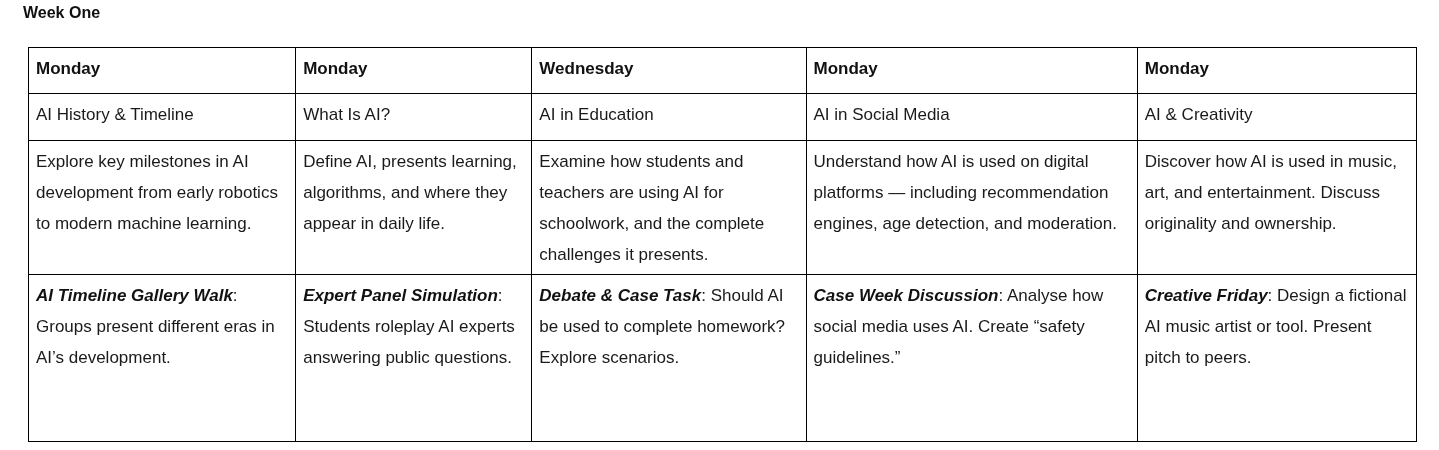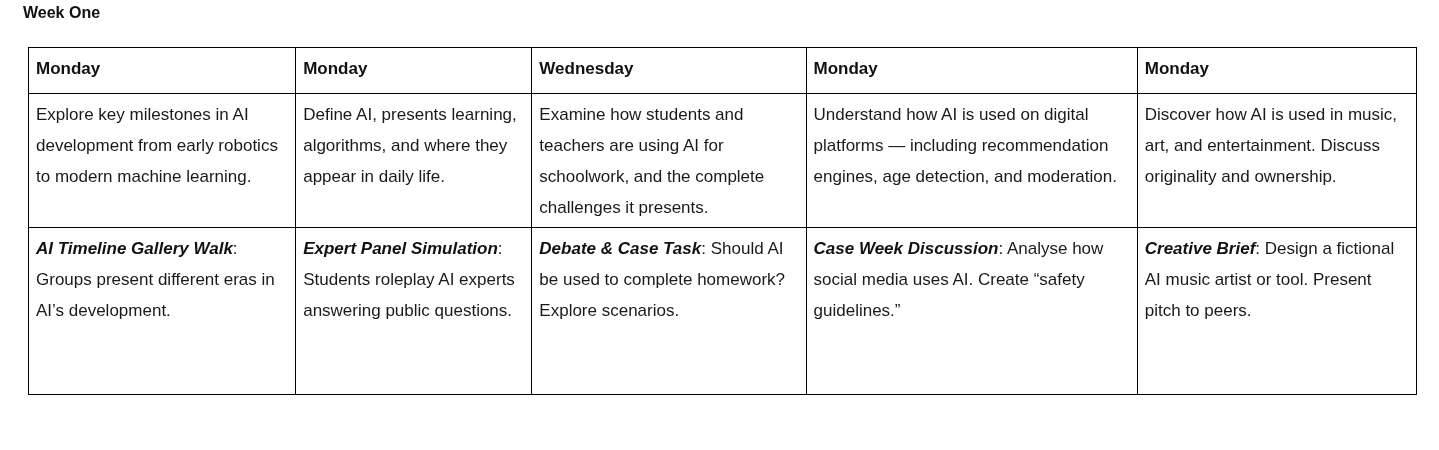--- a/index.html
+++ b/index.html
@@ -74,29 +74,36 @@
     <thead>
       <tr class="header-row">
         <th>Monday</th>
         <th>Monday</th>
         <th>Wednesday</th>
         <th>Monday</th>
         <th>Monday</th>
       </tr>
     </thead>
     <tbody>
+      <tr class="topic-row">
+        <td>AI History &amp; Timeline</td>
+        <td>What Is AI?</td>
+        <td>AI in Education</td>
+        <td>AI in Social Media</td>
+        <td>AI &amp; Creativity</td>
+      </tr>
       <tr class="desc-row">
         <td>Explore key milestones in AI development from early robotics to modern machine learning.</td>
         <td>Define AI, presents learning, algorithms, and where they appear in daily life.</td>
         <td>Examine how students and teachers are using AI for schoolwork, and the complete challenges it presents.</td>
         <td>Understand how AI is used on digital platforms — including recommendation engines, age detection, and moderation.</td>
         <td>Discover how AI is used in music, art, and entertainment. Discuss originality and ownership.</td>
       </tr>
       <tr class="activity-row">
         <td><span class="b">AI Timeline Gallery Walk</span><span>: Groups present different eras in AI’s development.</span></td>
         <td><span class="b">Expert Panel Simulation</span><span>: Students roleplay AI experts answering public questions.</span></td>
         <td><span class="b">Debate &amp; Case Task</span><span>: Should AI be used to complete homework? Explore scenarios.</span></td>
         <td><span class="b">Case Week Discussion</span><span>: Analyse how social media uses AI. Create “safety guidelines.”</span></td>
-        <td><span class="b">Creative Brief</span><span>: Design a fictional AI music artist or tool. Present pitch to peers.</span></td>
+        <td><span class="b">Creative Friday</span><span>: Design a fictional AI music artist or tool. Present pitch to peers.</span></td>
       </tr>
     </tbody>
   </table>
 </div>
 
 </body></html>

